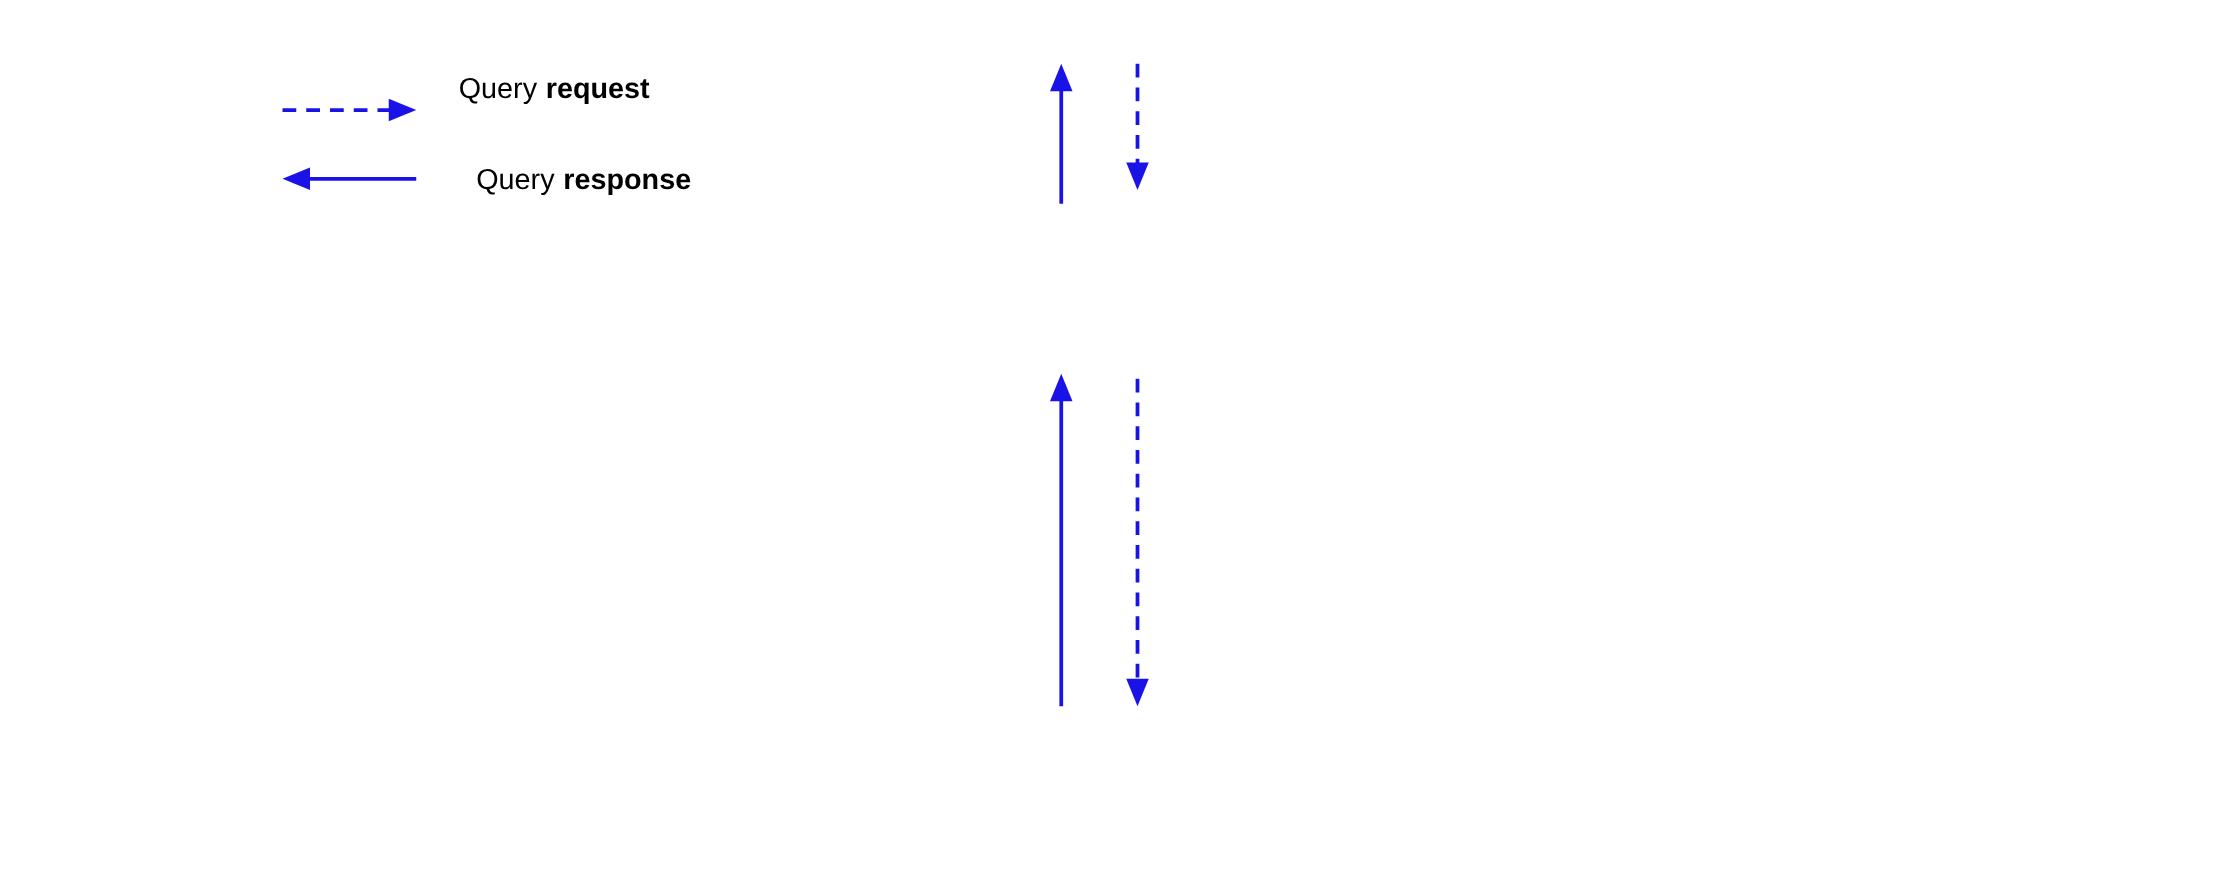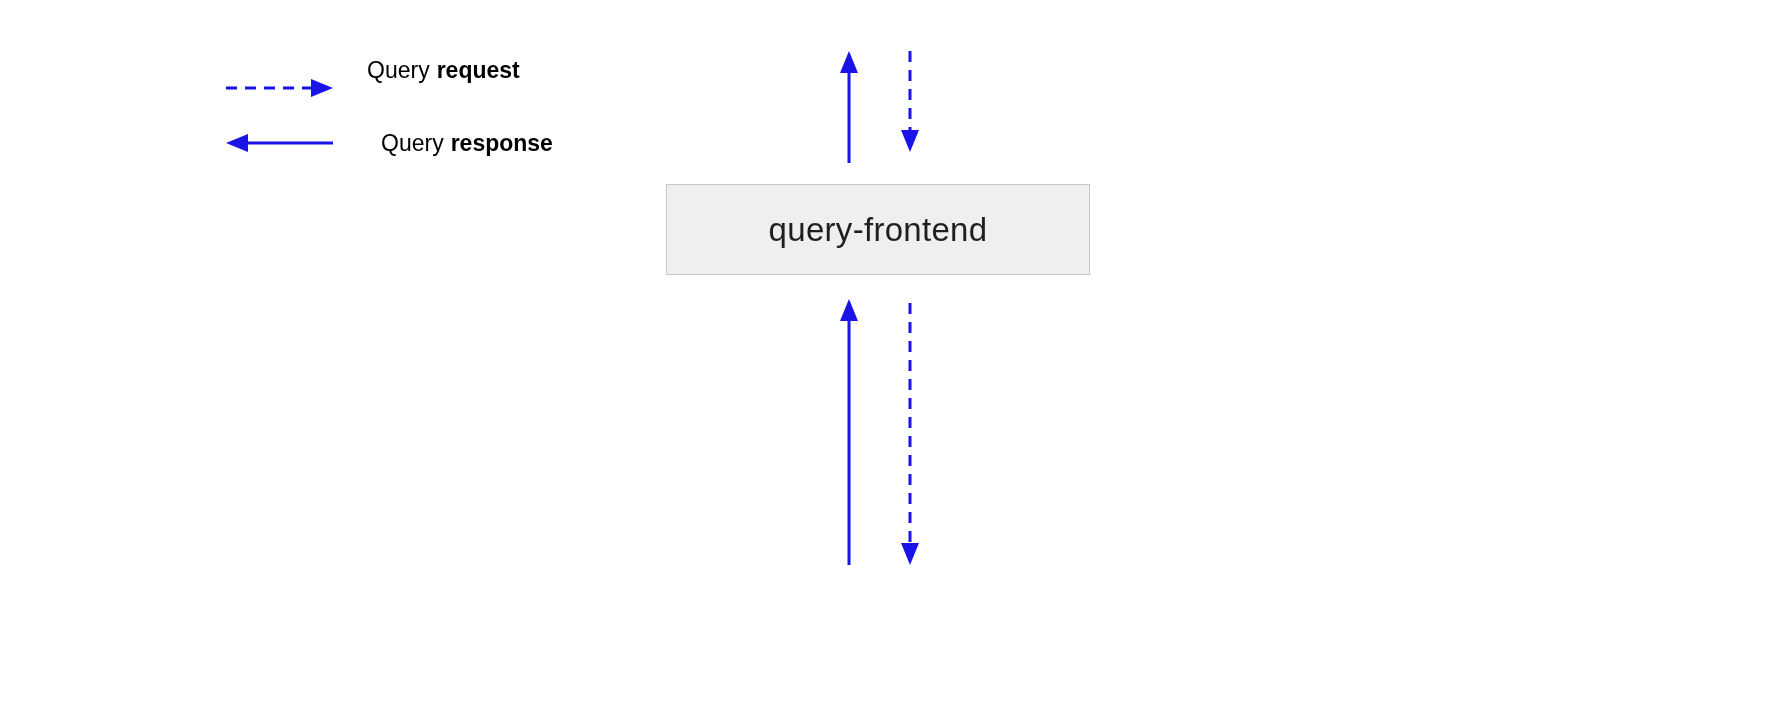--- a/index.html
+++ b/index.html
@@ -101,17 +101,14 @@
     <polygon points="910,565 901,543 919,543" fill="#1a13e8"></polygon>
   </svg>
 
   <div class="legend-label legend-request-label">
     <span>Query</span><span class="bold">request</span>
   </div>
   <div class="legend-label legend-response-label">
     <span>Query</span><span class="bold">response</span>
   </div>
 
-  <div class="node node-frontend">
-    <span>query-frontend</span>
-  </div>
 
 </div>
 
 </body></html>

